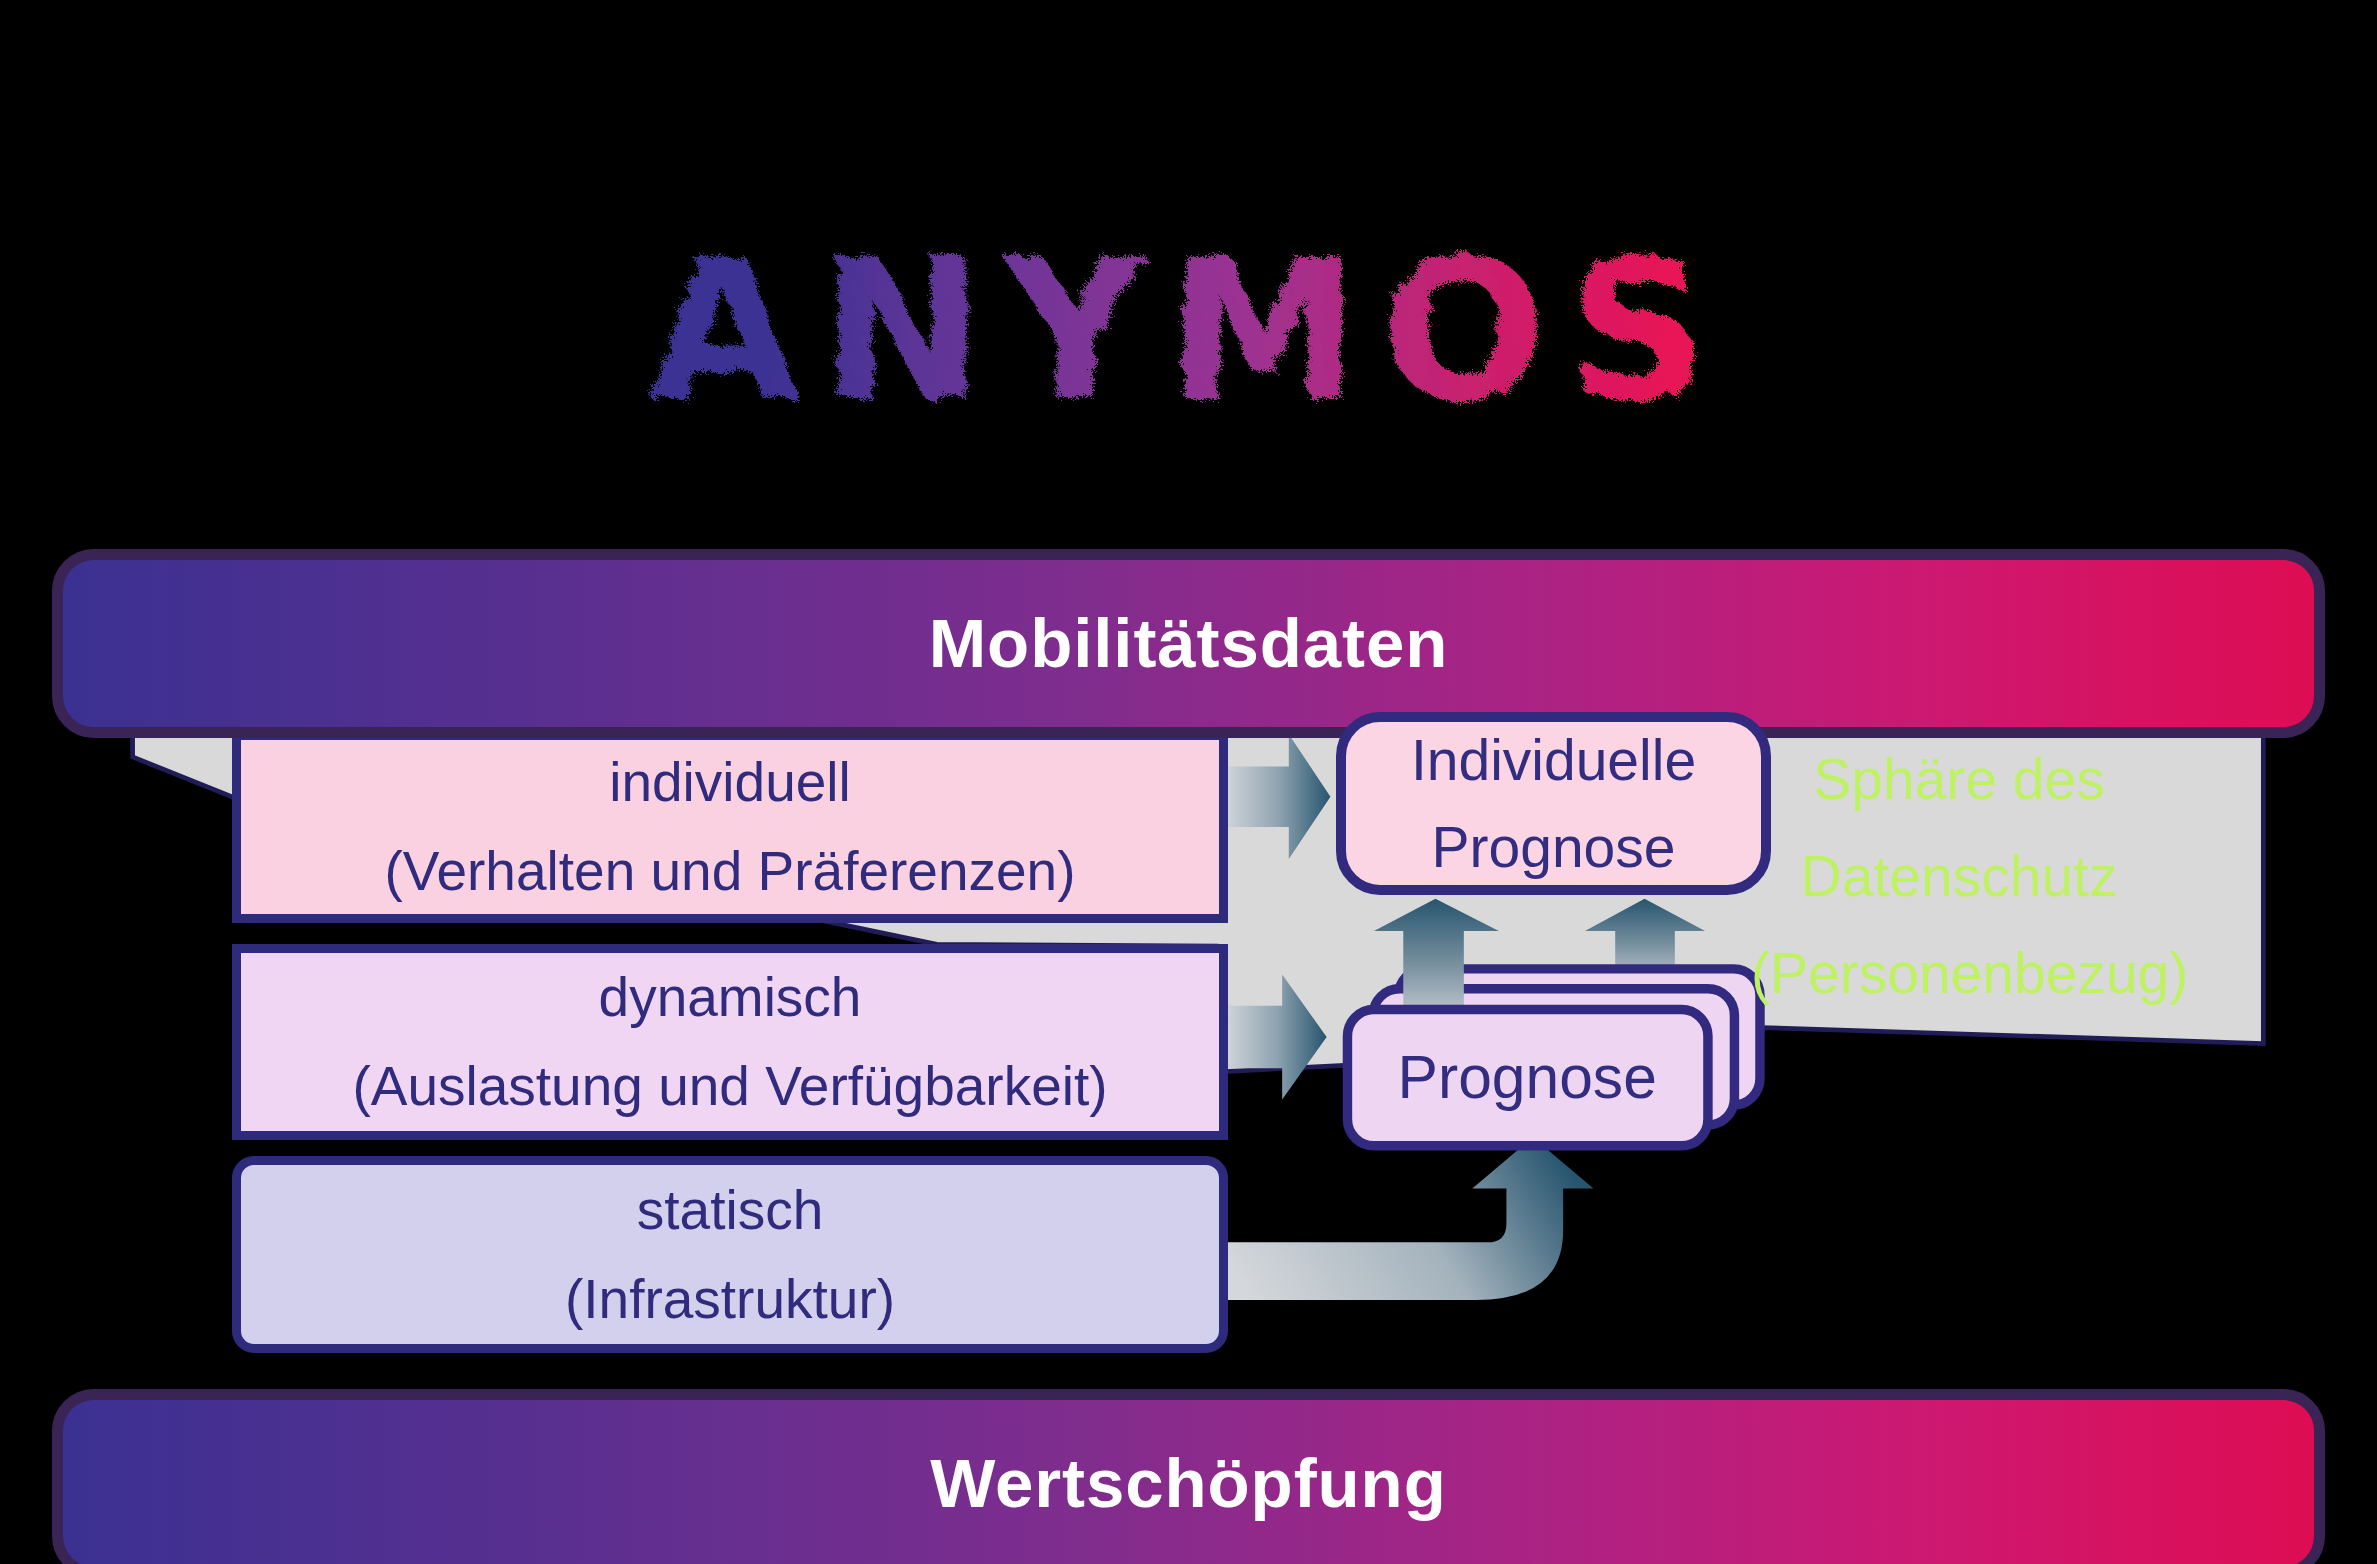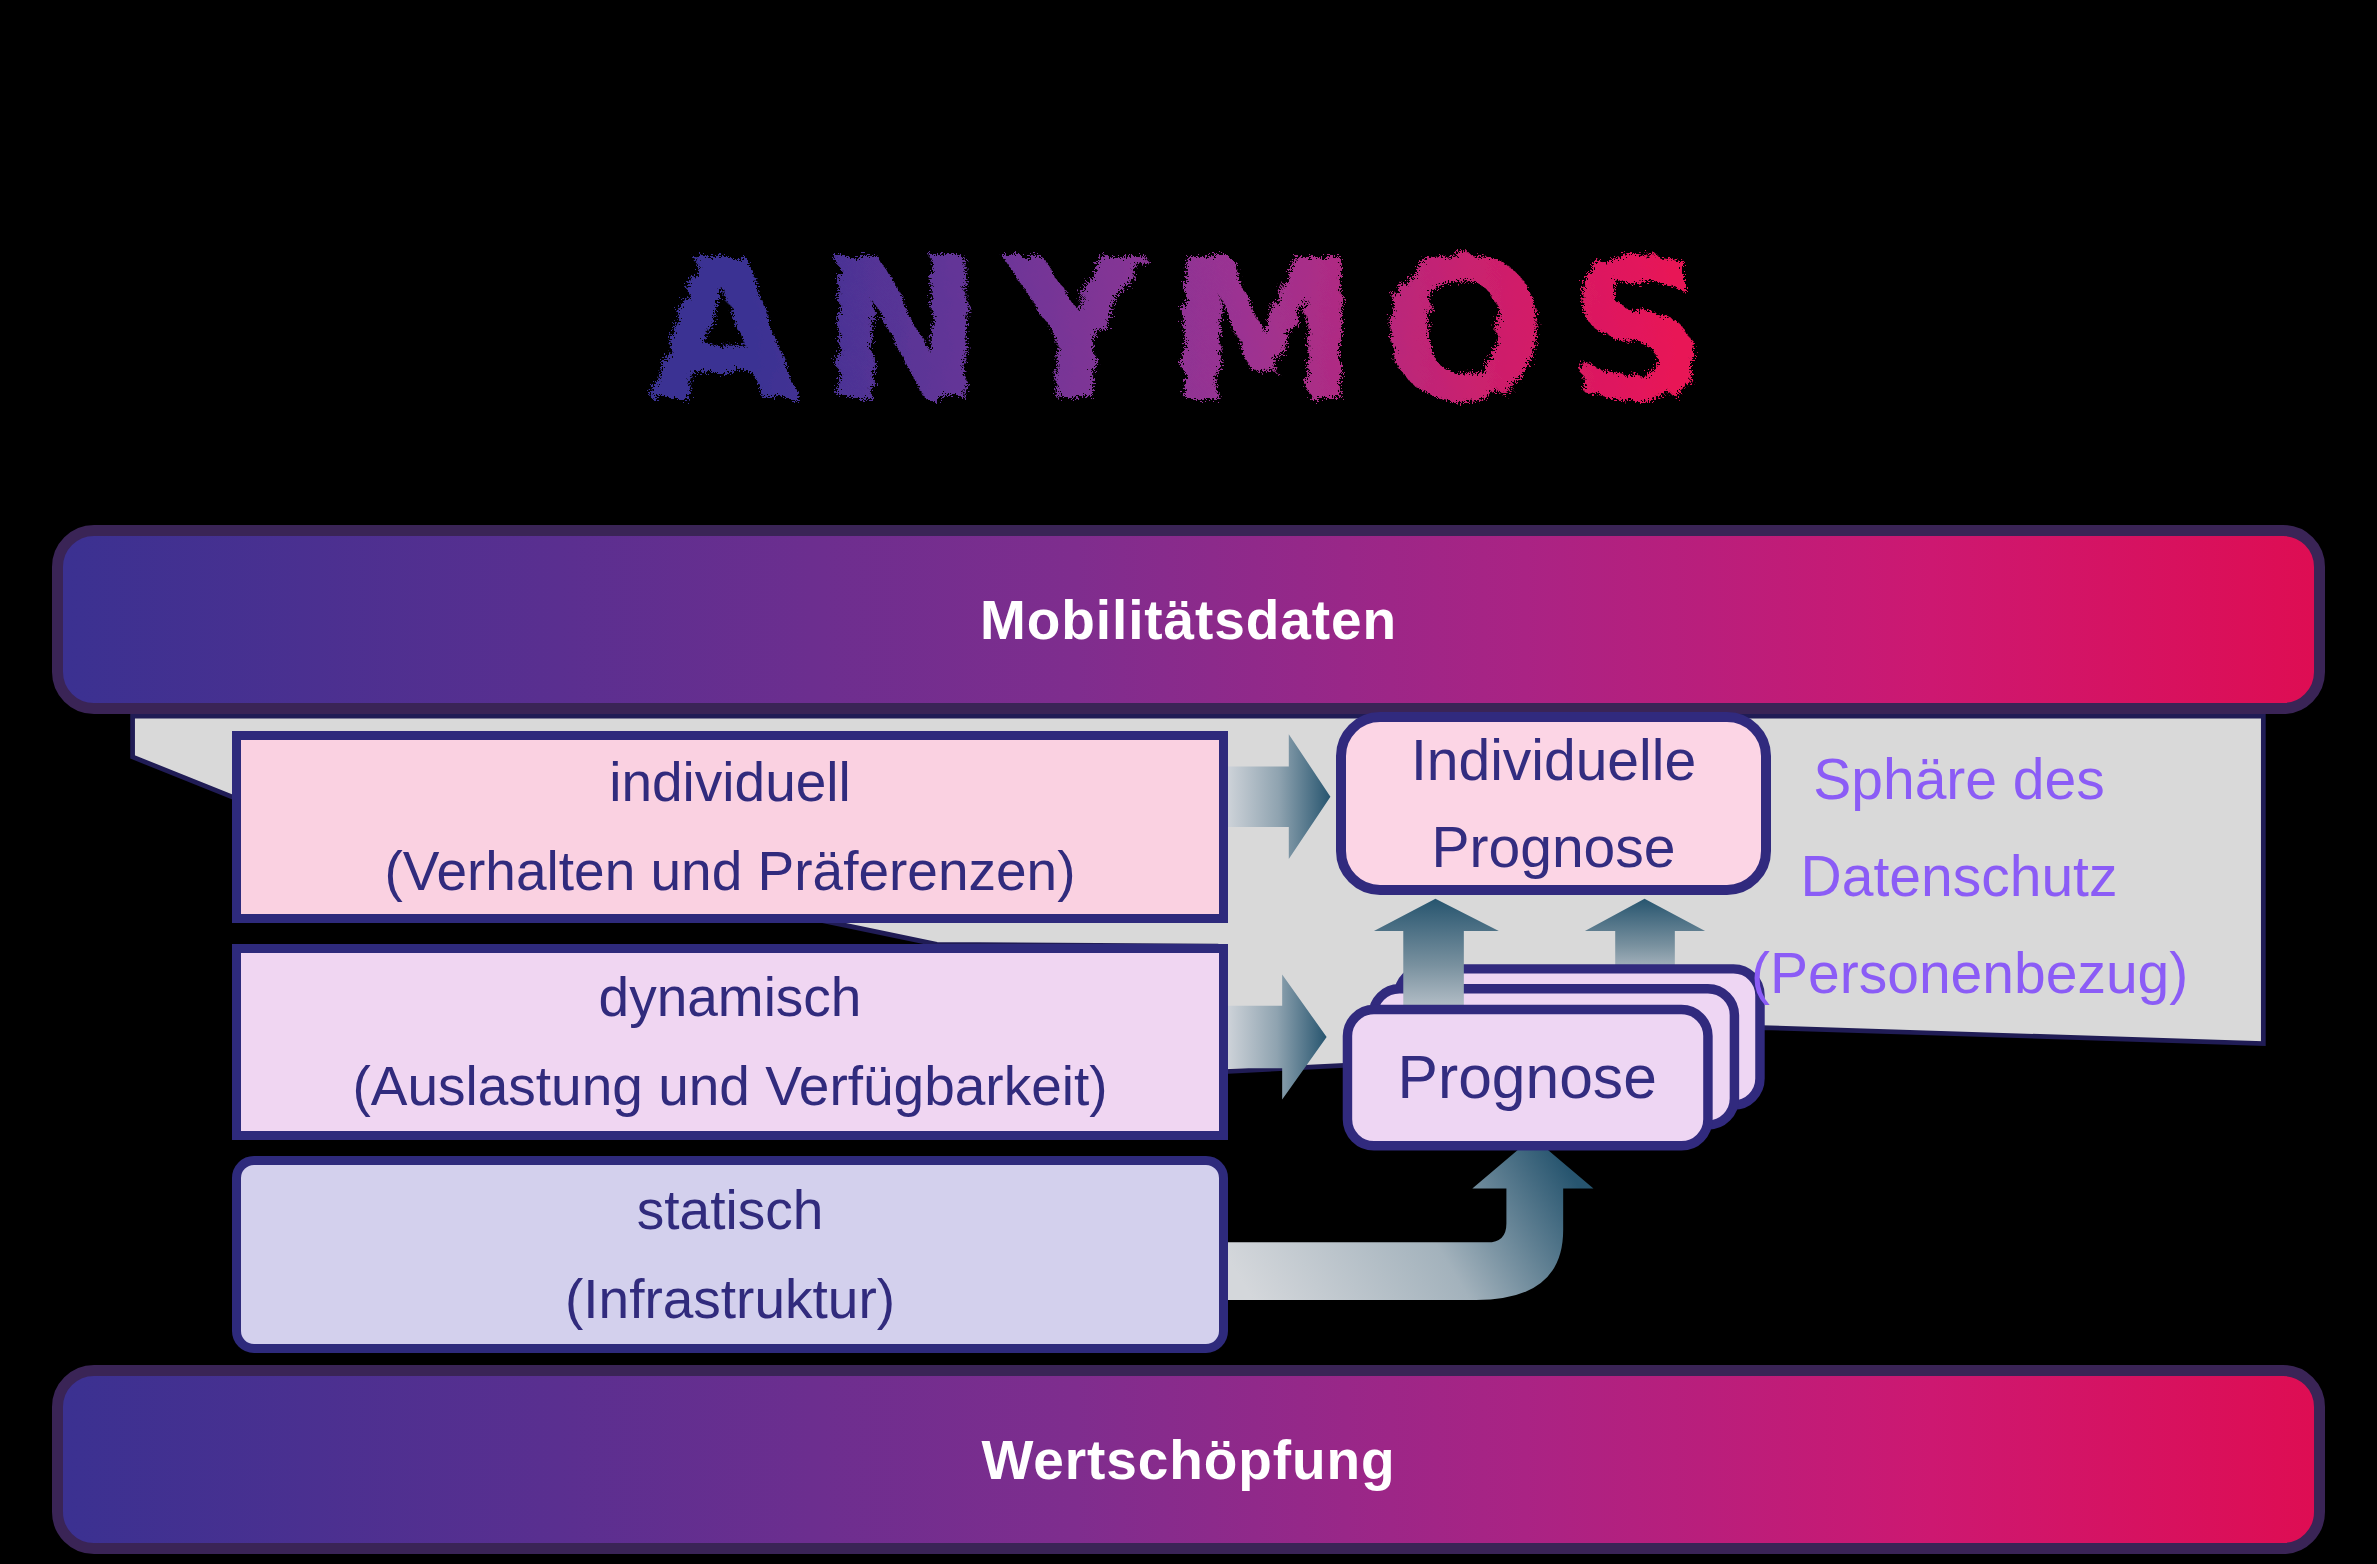--- a/index.html
+++ b/index.html
@@ -10,21 +10,21 @@
   
   #diagram-svg{position:absolute;left:0;top:0;z-index:1;}
 
   
   .banner{
     left:52px;width:2273px;height:189px;z-index:3;
     border:11.4px solid #3a2456;border-radius:42px;
     background:linear-gradient(90deg,#3b3191 0%,#5a2f90 22%,#7f2d8e 45%,
                #aa2384 65%,#cd1871 83%,#de0d53 100%);
     display:flex;align-items:center;justify-content:center;
-    color:#ffffff;font-size:55px;font-weight:bold;letter-spacing:0.9px;
+    color:#ffffff;font-size:69px;font-weight:bold;letter-spacing:0.9px;margin-top:24px;
   }
   #banner-top{top:525px;}
   #banner-bottom{top:1365px;}
 
   
   .databox{
     left:232px;width:996px;z-index:2;
     border:9.5px solid #2e2a7c;
     display:flex;flex-direction:column;align-items:center;justify-content:center;
     color:#312b7d;font-size:55px;line-height:89px;text-align:center;
@@ -37,21 +37,21 @@
   #box-indprognose{
     left:1336px;top:712px;width:435px;height:183px;z-index:3;
     background:#fcd5e5;border:10.4px solid #312a7e;border-radius:44px;
     display:flex;flex-direction:column;align-items:center;justify-content:center;
     color:#332d80;font-size:57px;line-height:87px;text-align:left;
   }
 
   
   #sphere-caption{
     left:1751px;top:731px;width:416px;z-index:2;
-    color:#8b5cf6;font-size:57px;line-height:97px;text-align:center;
+    color:#bef264;font-size:57px;line-height:97px;text-align:center;
   }
 
   
   #logo-svg{position:absolute;left:526px;top:216px;z-index:2;}
 </style>
 </head>
 <body>
 
 <svg id="diagram-svg" width="2377" height="1564" viewBox="0 0 2512 1653">
   <defs>

